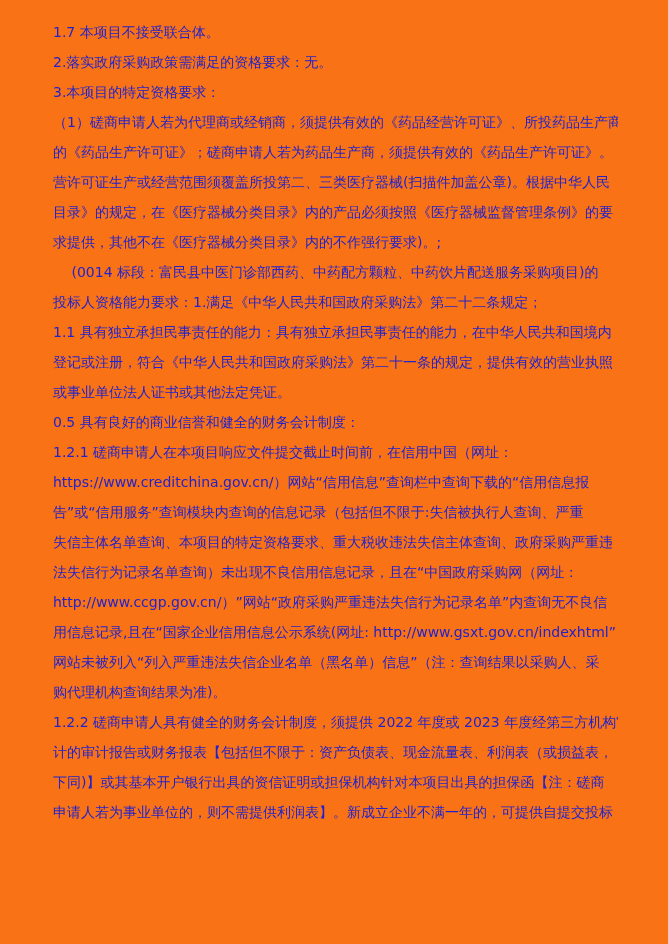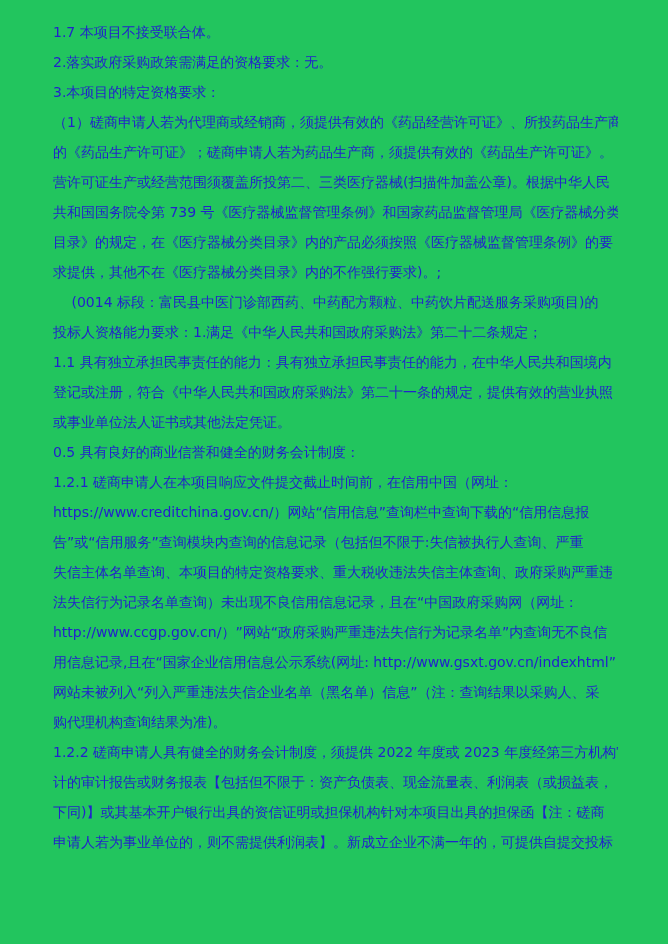--- a/index.html
+++ b/index.html
@@ -9,21 +9,21 @@
     width: 668px;
     height: 944px;
     overflow: hidden;
     font-family: "DejaVu Sans", sans-serif;
   }
   .page {
     box-sizing: border-box;
     width: 668px;
     height: 944px;
     padding: 17px 50px 0 53px;
-    background: #22c55e;
+    background: #f97316;
   }
   .doc-text .line {
     font-size: 14px;
     line-height: 30px;
     height: 30px;
     white-space: pre;
     overflow: hidden;
     letter-spacing: 0px;
   }
 </style>
@@ -31,21 +31,20 @@
 <body>
 
 <div class="page">
   <div class="doc-text" style="color: rgb(34, 34, 204);">
       <div class="line">1.7 本项目不接受联合体。</div>
       <div class="line">2.落实政府采购政策需满足的资格要求：无。</div>
       <div class="line">3.本项目的特定资格要求：</div>
       <div class="line">（1）磋商申请人若为代理商或经销商，须提供有效的《药品经营许可证》、所投药品生产商</div>
       <div class="line">的《药品生产许可证》；磋商申请人若为药品生产商，须提供有效的《药品生产许可证》。</div>
       <div class="line">营许可证生产或经营范围须覆盖所投第二、三类医疗器械(扫描件加盖公章)。根据中华人民</div>
-      <div class="line">共和国国务院令第 739 号《医疗器械监督管理条例》和国家药品监督管理局《医疗器械分类</div>
       <div class="line">目录》的规定，在《医疗器械分类目录》内的产品必须按照《医疗器械监督管理条例》的要</div>
       <div class="line">求提供，其他不在《医疗器械分类目录》内的不作强行要求)。;</div>
       <div class="line">　 (0014 标段：富民县中医门诊部西药、中药配方颗粒、中药饮片配送服务采购项目)的</div>
       <div class="line">投标人资格能力要求：1.满足《中华人民共和国政府采购法》第二十二条规定；</div>
       <div class="line">1.1 具有独立承担民事责任的能力：具有独立承担民事责任的能力，在中华人民共和国境内</div>
       <div class="line">登记或注册，符合《中华人民共和国政府采购法》第二十一条的规定，提供有效的营业执照</div>
       <div class="line">或事业单位法人证书或其他法定凭证。</div>
       <div class="line">0.5 具有良好的商业信誉和健全的财务会计制度：</div>
       <div class="line">1.2.1 磋商申请人在本项目响应文件提交截止时间前，在信用中国（网址：</div>
       <div class="line">https://www.creditchina.gov.cn/）网站“信用信息”查询栏中查询下载的“信用信息报</div>

